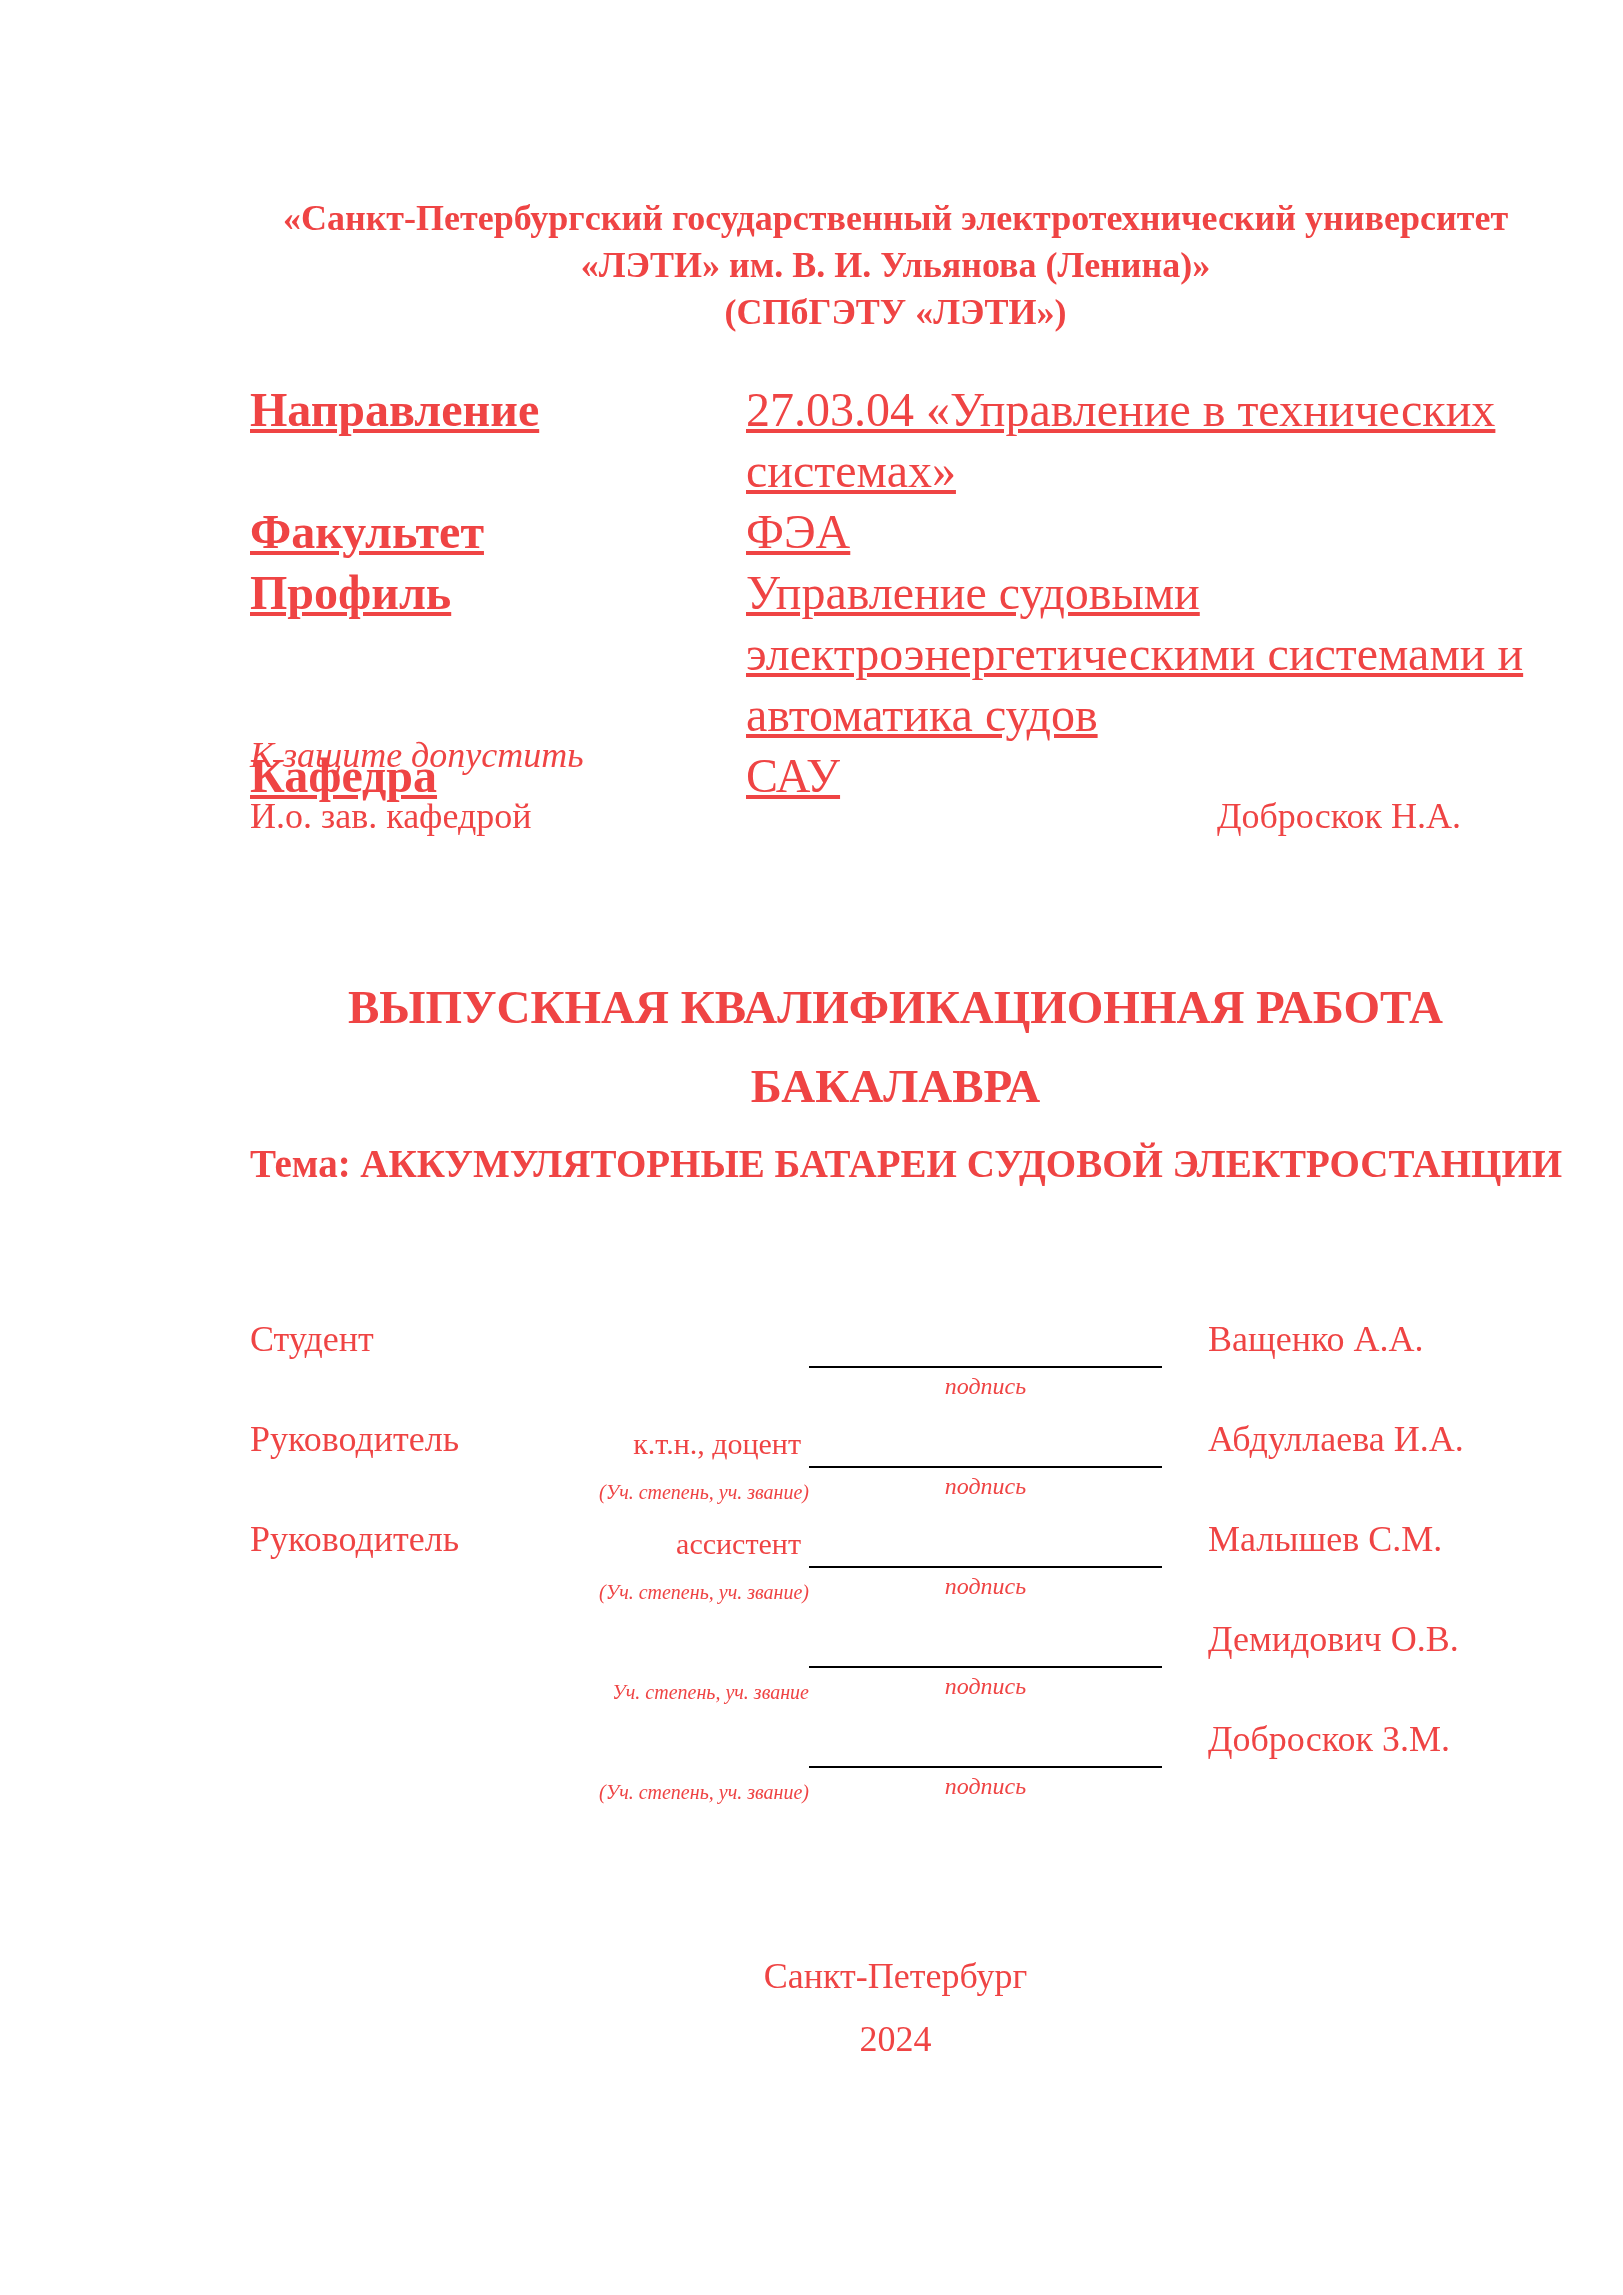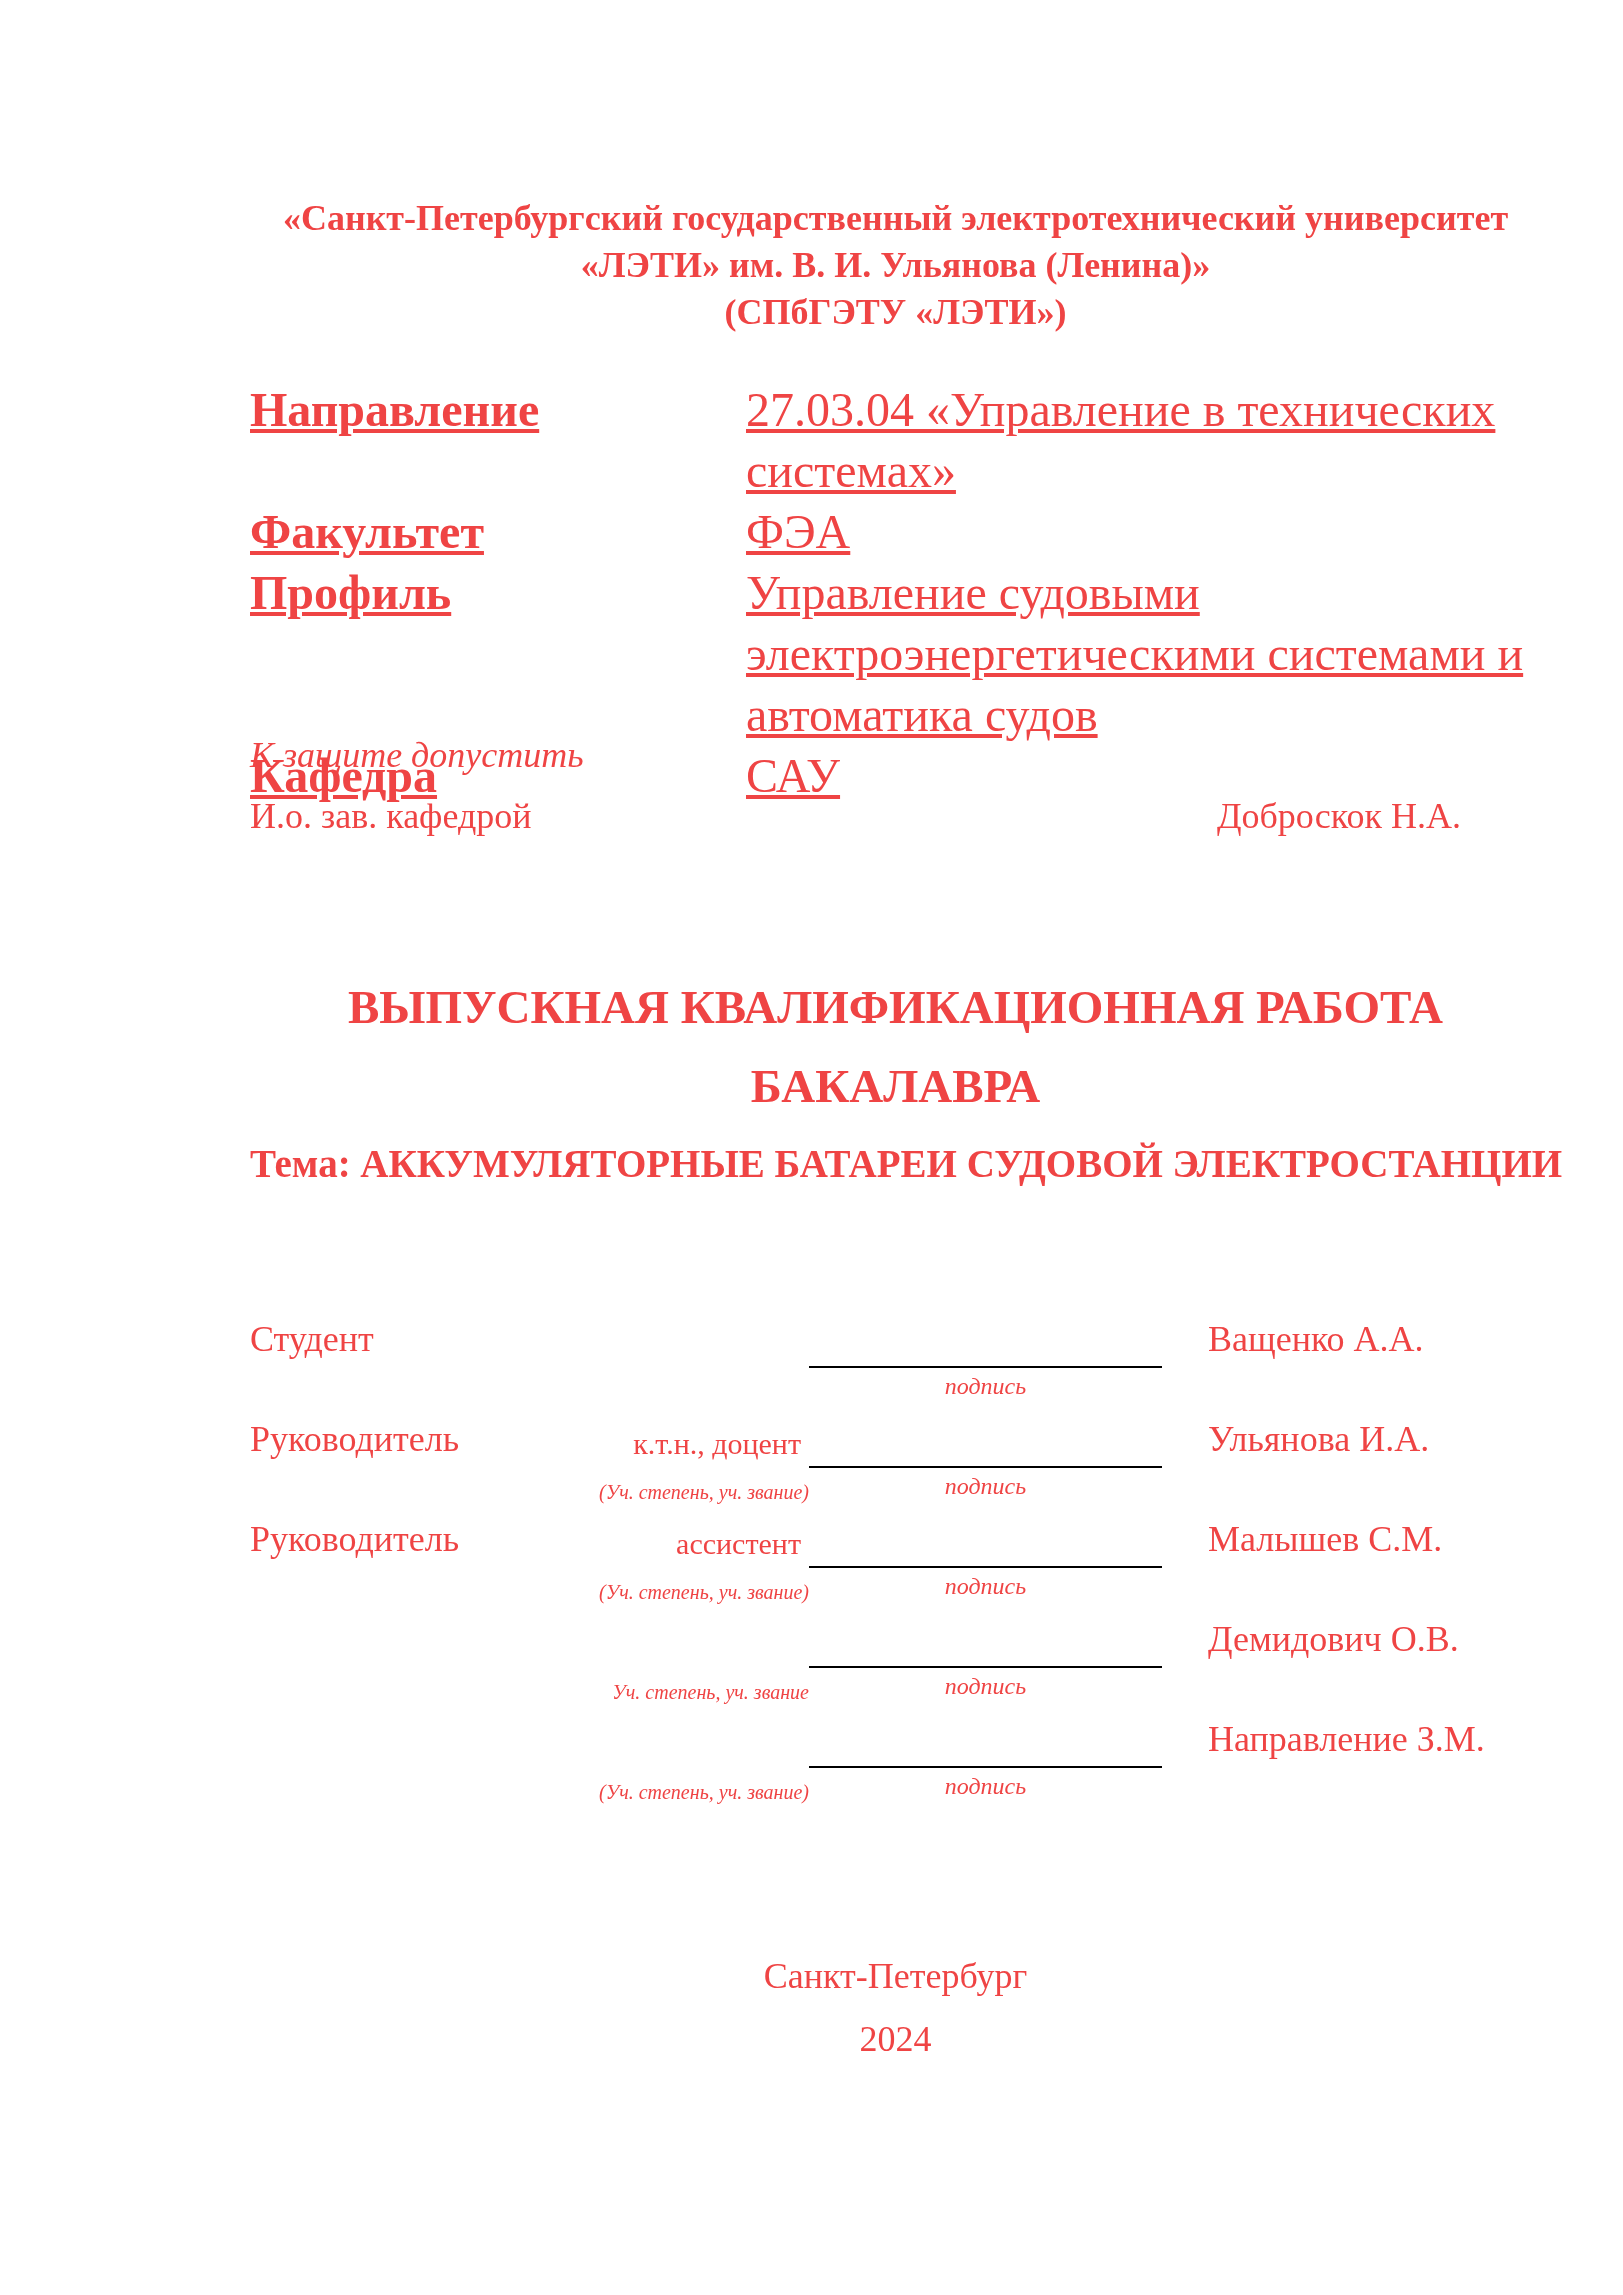--- a/index.html
+++ b/index.html
@@ -208,21 +208,21 @@
       <div class="sig-caption-sign">подпись</div>
       <div class="sig-name">Ващенко А.А.</div>
     </div>
 
     <div class="sig-row">
       <div class="sig-role">Руководитель</div>
       <div class="sig-degree">к.т.н., доцент</div>
       <div class="sig-line"></div>
       <div class="sig-caption-degree">(Уч. степень, уч. звание)</div>
       <div class="sig-caption-sign">подпись</div>
-      <div class="sig-name">Ульянова И.А.</div>
+      <div class="sig-name">Абдуллаева И.А.</div>
     </div>
 
     <div class="sig-row">
       <div class="sig-role">Руководитель</div>
       <div class="sig-degree">ассистент</div>
       <div class="sig-line"></div>
       <div class="sig-caption-degree">(Уч. степень, уч. звание)</div>
       <div class="sig-caption-sign">подпись</div>
       <div class="sig-name">Малышев С.М.</div>
     </div>
@@ -235,21 +235,21 @@
       <div class="sig-caption-sign">подпись</div>
       <div class="sig-name">Демидович О.В.</div>
     </div>
 
     <div class="sig-row">
       <div class="sig-role"></div>
       <div class="sig-degree"></div>
       <div class="sig-line"></div>
       <div class="sig-caption-degree">(Уч. степень, уч. звание)</div>
       <div class="sig-caption-sign">подпись</div>
-      <div class="sig-name">Направление З.М.</div>
+      <div class="sig-name">Доброскок З.М.</div>
     </div>
 
   </div>
 
   <div class="footer">
     <div>Санкт-Петербург</div>
     <div>2024</div>
   </div>
 
 </div>

